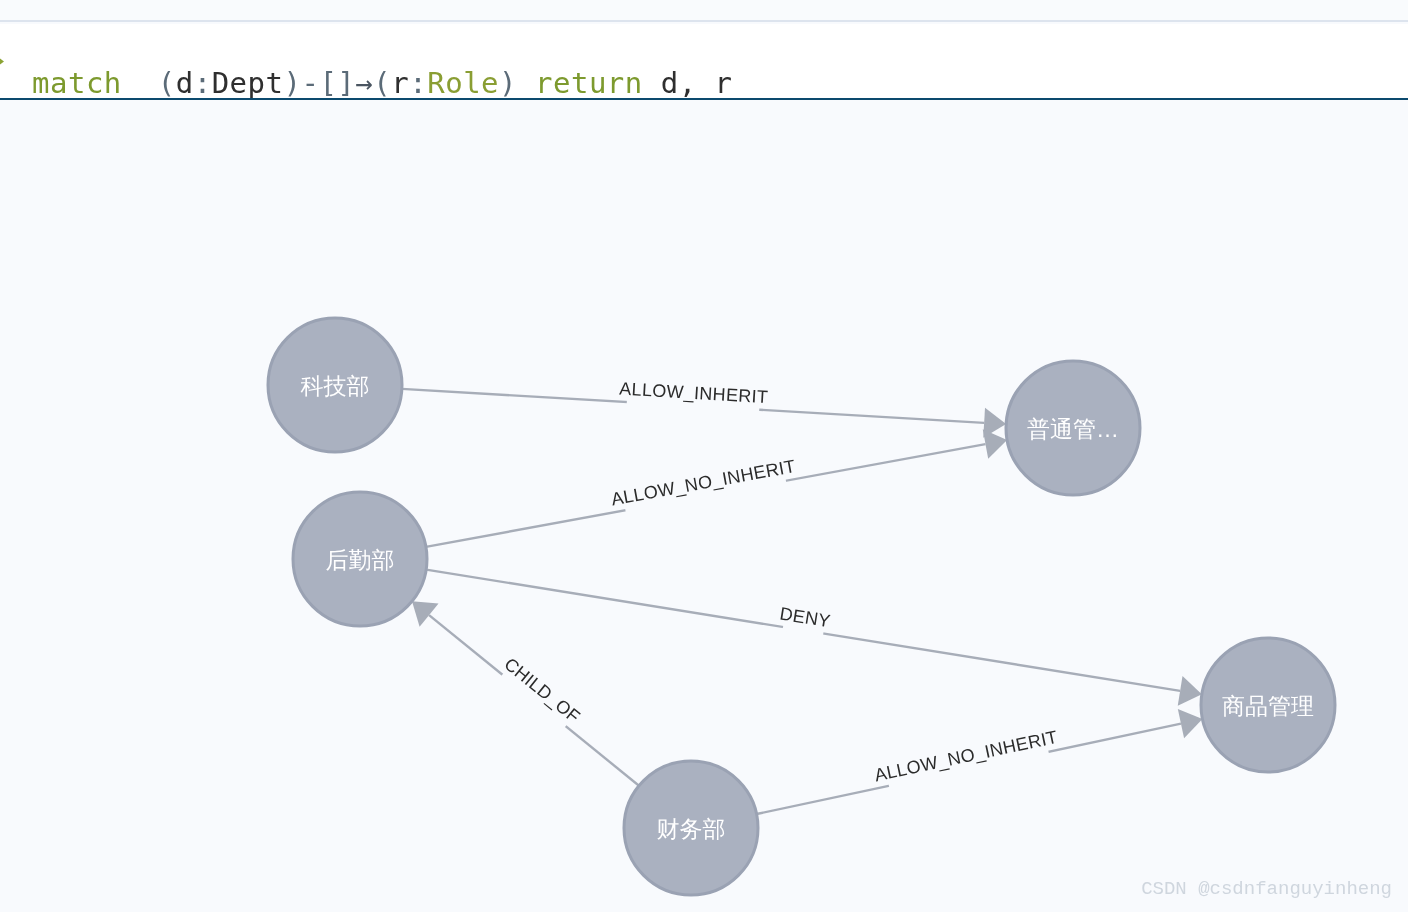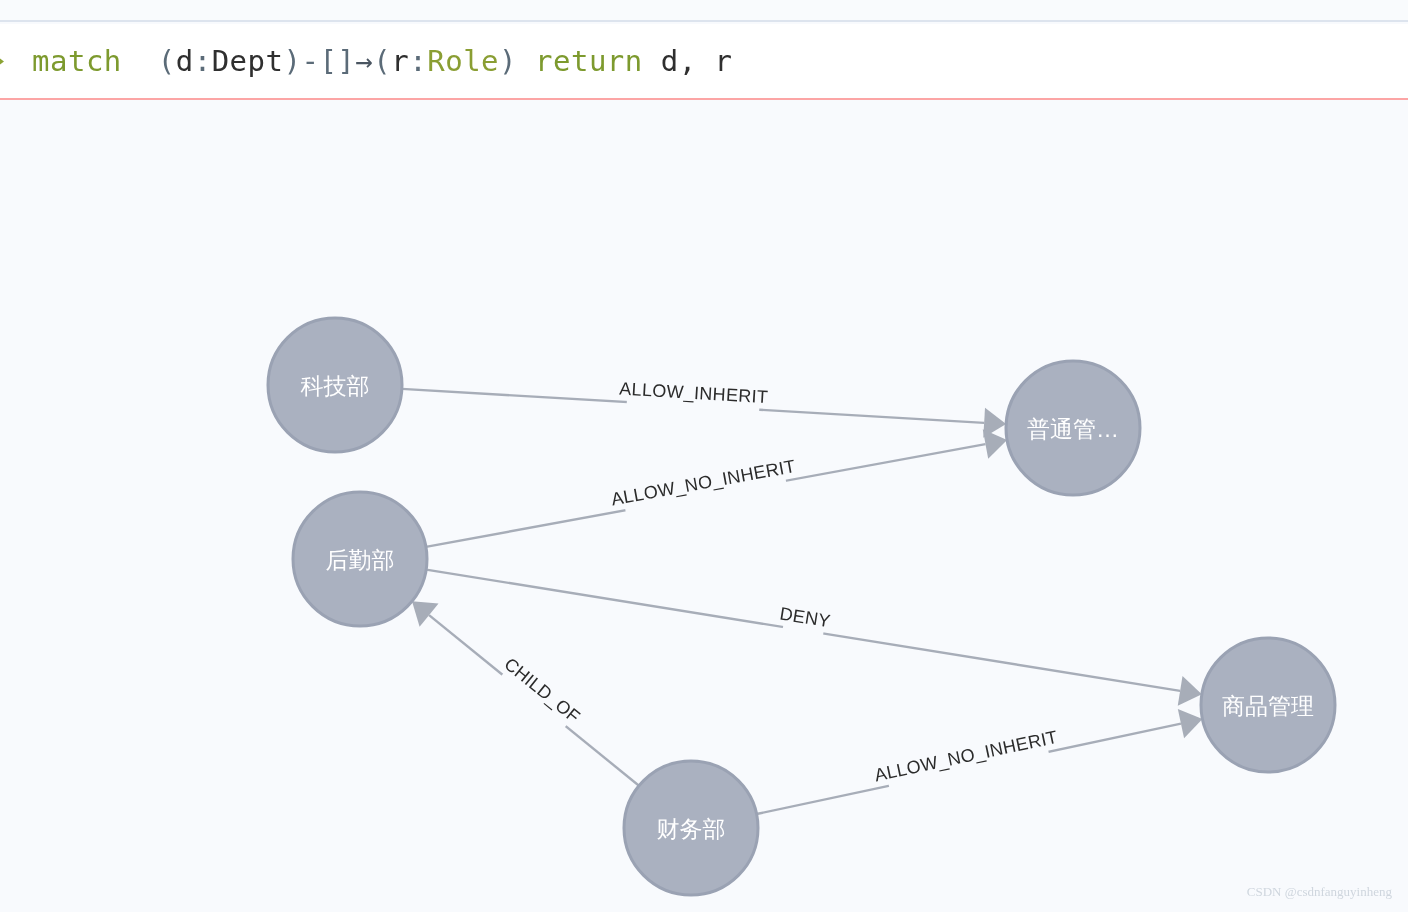--- a/index.html
+++ b/index.html
@@ -31,24 +31,24 @@
   }
 
   
   .query-bar {
     position: absolute;
     left: 0;
     top: 24px;
     width: 1408px;
     height: 76px;
     background: #ffffff;
-    border-bottom: 2px solid #fca5a5;
+    border-bottom: 2px solid #0c4a6e;
     box-sizing: border-box;
     display: flex;
-    align-items: center;
+    align-items: flex-end;
     overflow: hidden;
   }
 
   .prompt-gutter {
     width: 14px;
     flex: 0 0 14px;
     height: 100%;
     position: relative;
   }
   .prompt-gutter::after {
@@ -113,22 +113,22 @@
     font-size: 18px;
     text-anchor: middle;
     letter-spacing: 0.3px;
   }
 
   .watermark {
     position: absolute;
     right: 16px;
     bottom: 12px;
     color: #cfd6de;
-    font-size: 13px;
-    font-family: Liberation Serif, serif;
+    font-size: 19px;
+    font-family: Liberation Mono, monospace;
     user-select: none;
     white-space: nowrap;
   }
 </style>
 </head>
 <body>
 
 <div id="app">
 
   <div class="top-strip"></div>

